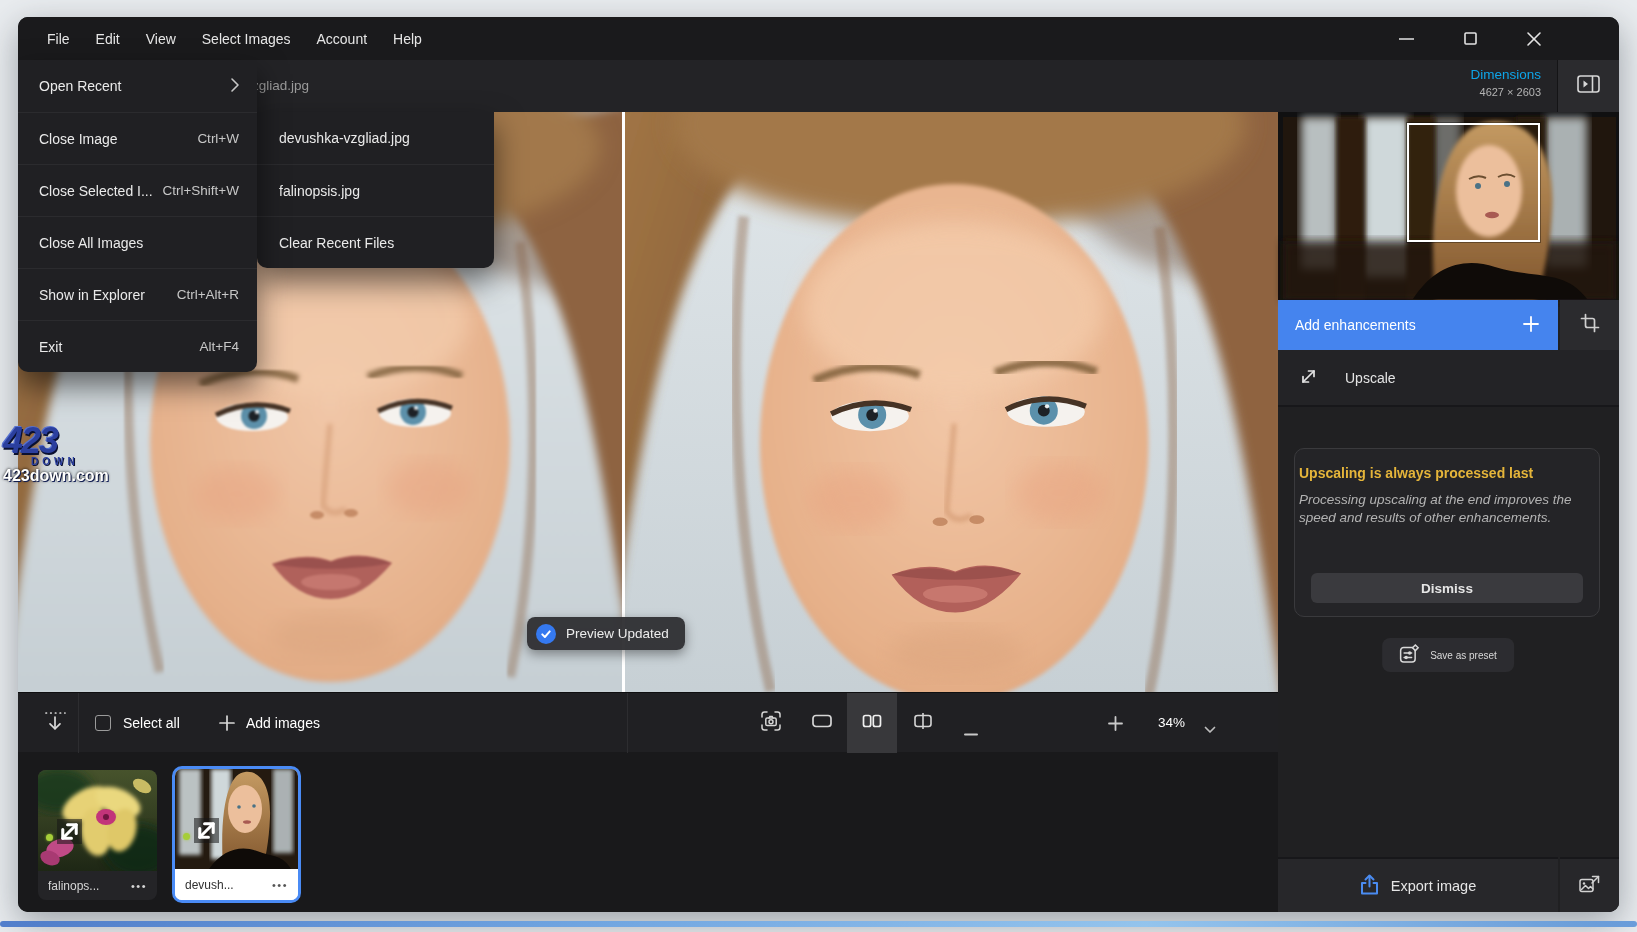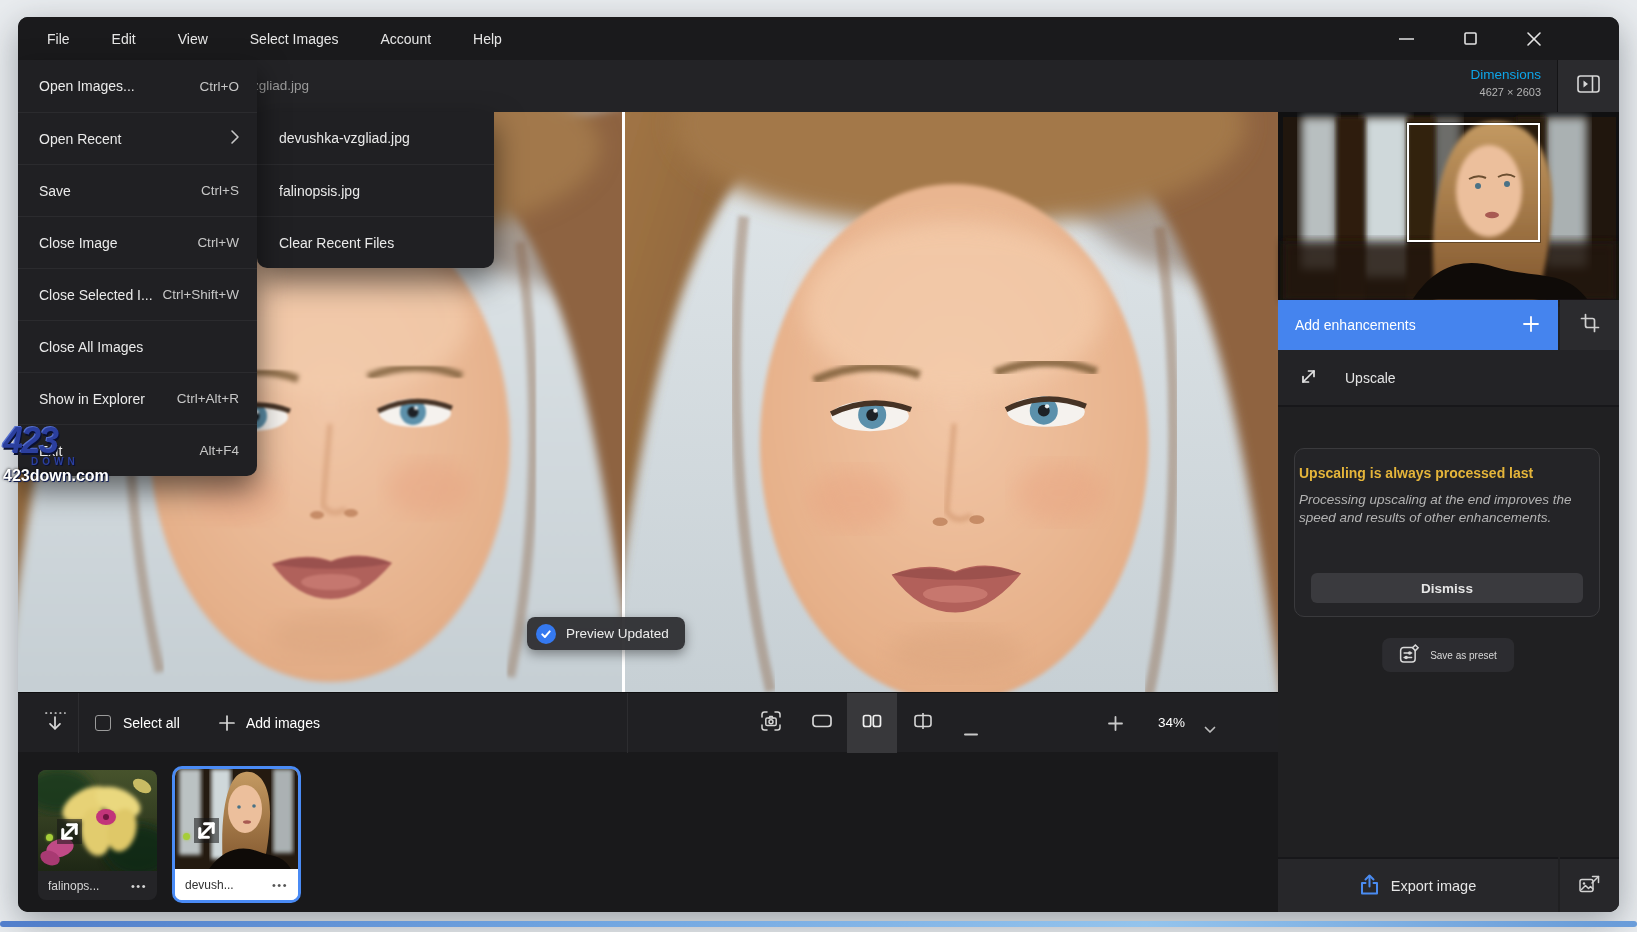--- a/index.html
+++ b/index.html
@@ -9,21 +9,21 @@
     background:#e9ecef;
     font-family:"Liberation Sans", sans-serif;
     -webkit-font-smoothing:antialiased;
   }
   .window {
     position:absolute; left:18px; top:17px; width:1601px; height:895px;
     background:#161618; border-radius:10px; overflow:hidden;
     box-shadow:0 10px 34px rgba(40,50,60,.40);
   }
   
-  .menubar { position:absolute; left:0; top:0; right:0; height:43px; background:#1a1a1c; z-index:40; display:flex; align-items:center; padding-left:16px;gap:16px; }
+  .menubar { position:absolute; left:0; top:0; right:0; height:43px; background:#1a1a1c; z-index:40; display:flex; align-items:center; padding-left:16px; }
   .menu-item { color:#e6e6e6; font-size:14px; padding:6px 13px; border-radius:5px; }
   .win-controls { position:absolute; right:70px; top:0; height:43px; display:flex; align-items:center; gap:34px; }
   .win-btn { width:30px; height:30px; display:flex; align-items:center; justify-content:center; color:#e3e3e3; }
   
   .header { position:absolute; left:0; top:43px; right:0; height:52px; background:#232326; z-index:5; }
   .tab-name { position:absolute; left:165px; top:18px; color:#9b9b9b; font-size:13.5px; }
   .dims { position:absolute; right:78px; top:7px; text-align:right; }
   .dims-label { font-size:13.5px; font-weight:400; color:#0ea5e9; }
   .dims-value { font-size:11px; color:#b4b4b4; margin-top:4px; }
   .panel-btn { position:absolute; right:0; top:0; width:62px; height:52px; background:#2b2b2e; border-left:1px solid #141416; display:flex; align-items:center; justify-content:center; color:#d8d8d8; }
@@ -479,34 +479,26 @@
         <svg width="14" height="14" viewBox="0 0 14 14" stroke="currentColor" stroke-width="1.6" stroke-linecap="round">
             <line x1="1" y1="1" x2="13" y2="13"></line>
             <line x1="13" y1="1" x2="1" y2="13"></line>
           </svg>
       </span>
     </div>
   </div>
 
   <div class="dropdown">
     <div class="menu-row">
-      <span>Open Images...</span>
-      <span class="shortcut">Ctrl+O</span>
-    </div>
-    <div class="menu-row">
       <span>Open Recent</span>
       <span style="color:#c7c7c7">
         <svg width="8" height="14" viewBox="0 0 8 14" fill="none" stroke="currentColor" stroke-width="1.6" stroke-linecap="round" stroke-linejoin="round">
             <path d="M1,1 L7,7 L1,13"></path>
           </svg>
       </span>
-    </div>
-    <div class="menu-row">
-      <span>Save</span>
-      <span class="shortcut">Ctrl+S</span>
     </div>
     <div class="menu-row">
       <span>Close Image</span>
       <span class="shortcut">Ctrl+W</span>
     </div>
     <div class="menu-row">
       <span>Close Selected I...</span>
       <span class="shortcut">Ctrl+Shift+W</span>
     </div>
     <div class="menu-row">

